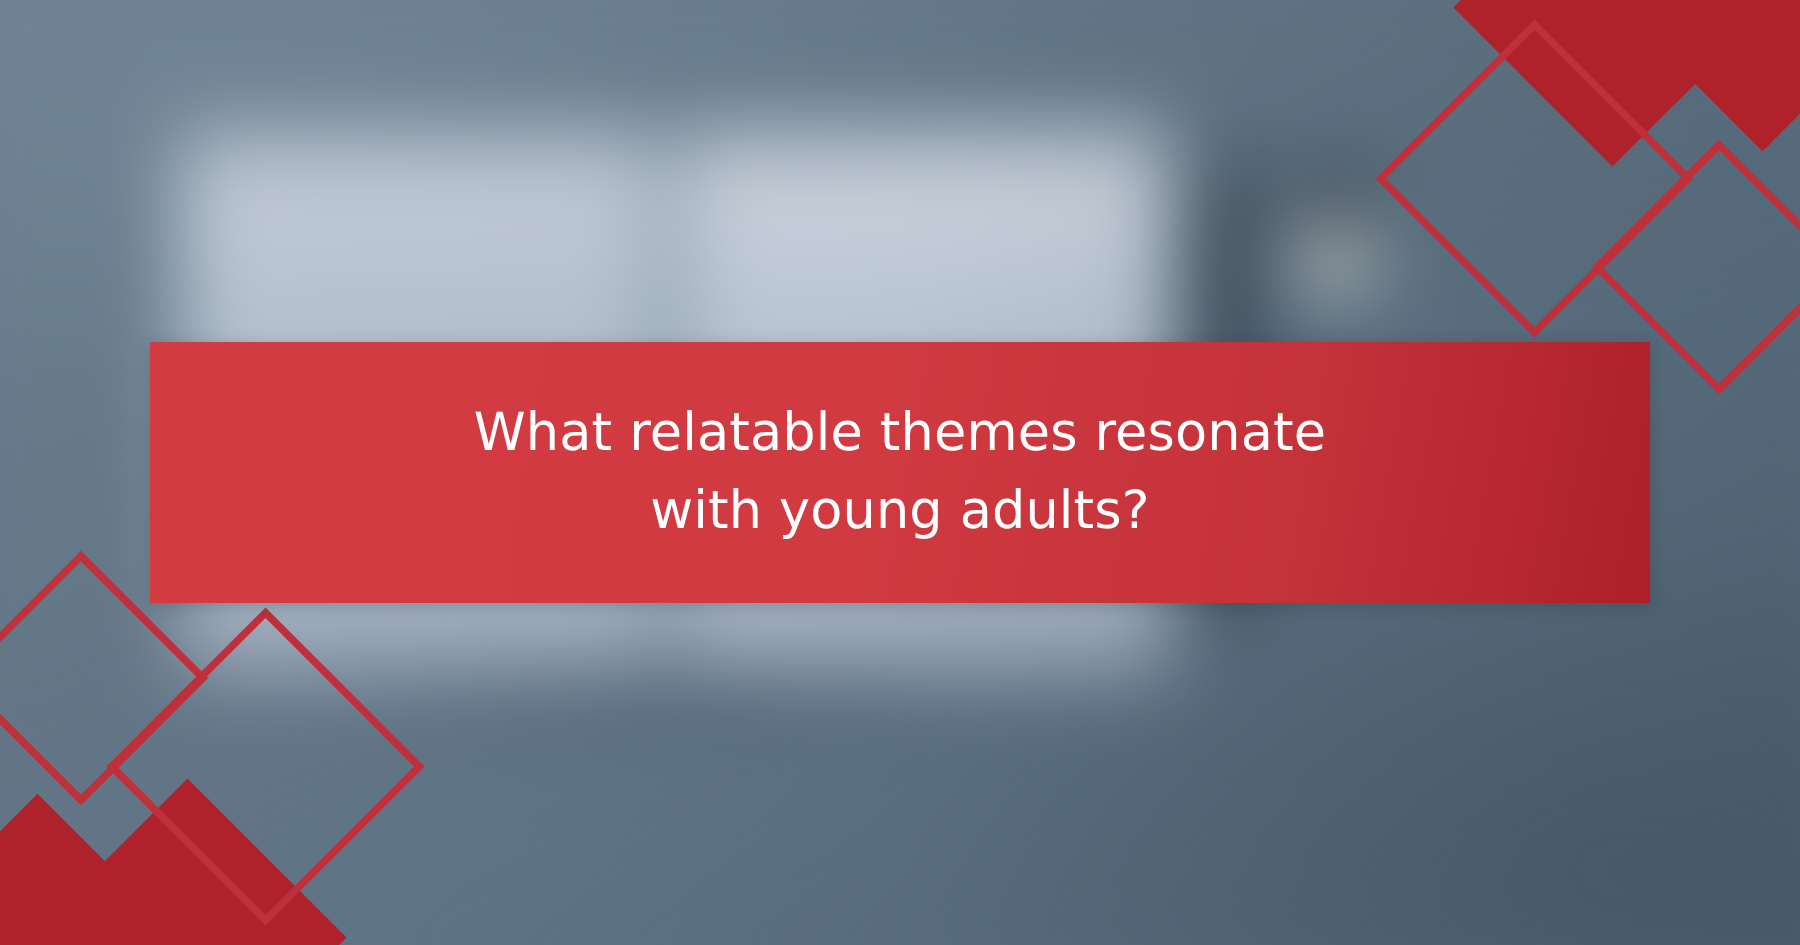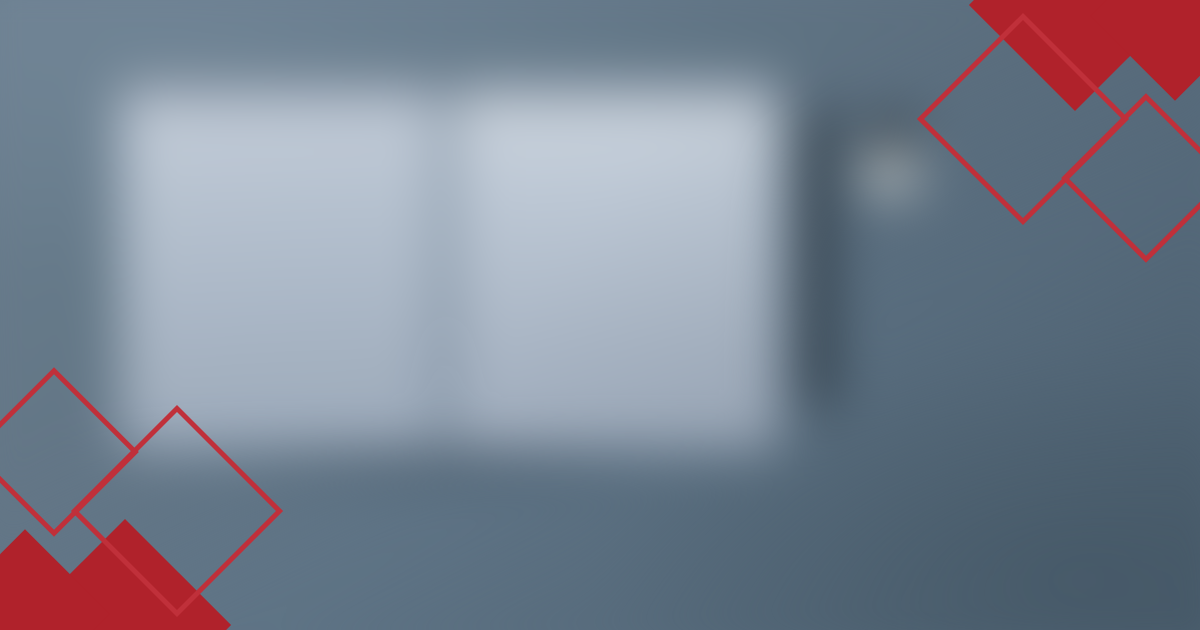--- a/index.html
+++ b/index.html
@@ -179,14 +179,17 @@
     <div class="dia dia-stroke" style="left:186px; top:118px; width:120px; height:120px;"></div>
   </div>
 
   <div class="corner corner-bl">
     <div class="dia dia-fill" style="left:100px; top:-70px; width:150px; height:150px;"></div>
     <div class="dia dia-fill" style="left:215px; top:-44px; width:120px; height:120px;"></div>
     <div class="dia dia-stroke" style="left:48px;  top:44px;  width:150px; height:150px;"></div>
     <div class="dia dia-stroke" style="left:186px; top:118px; width:120px; height:120px;"></div>
   </div>
 
+  <div class="banner">
+    <p class="banner-text">What relatable themes resonate with young adults?</p>
+  </div>
 
 </div>
 
 </body></html>

